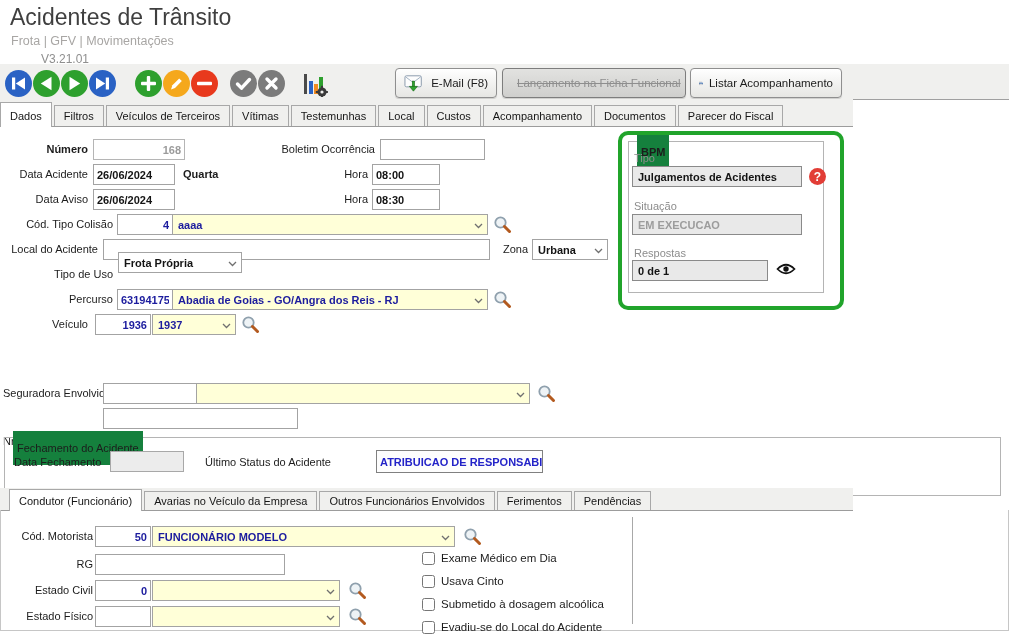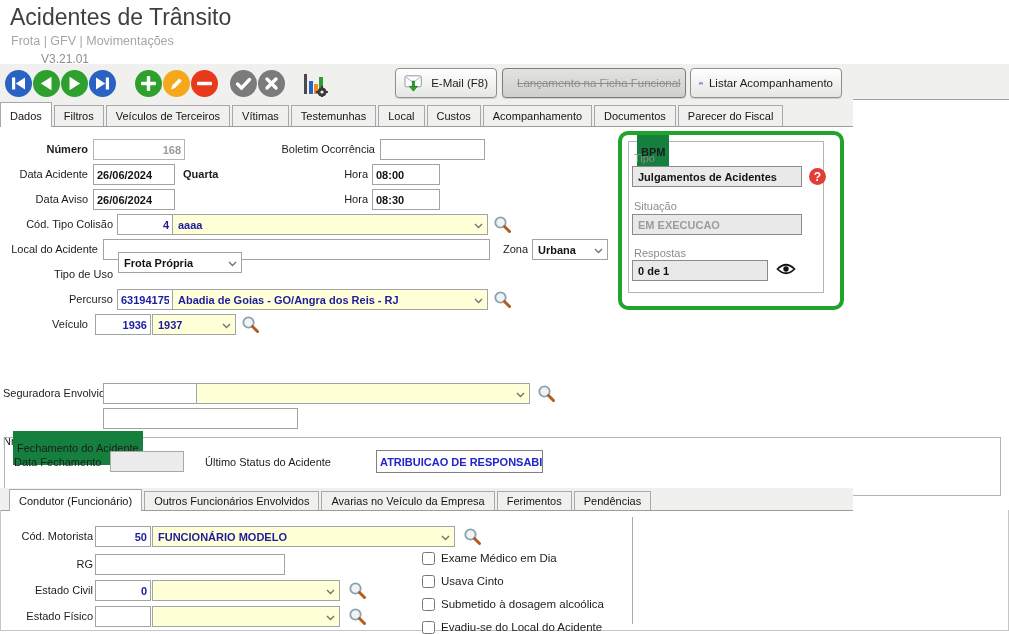--- a/index.html
+++ b/index.html
@@ -291,22 +291,22 @@
 <div class="grp" style="left:4px;top:437px;width:997px;height:59px">
   <span class="legend">Fechamento do Acidente</span>
 </div>
 <div class="lbl left" style="left:14px;top:456px">Data Fechamento</div>
 <input class="fld dis" style="left: 110px; top: 451px; width: 74px;" disabled="" value="">
 <div class="lbl left" style="left:205px;top:456px">Último Status do Acidente</div>
 <div class="statusfld" style="left:376px;top:450px;width:167px">ATRIBUICAO DE RESPONSABILIDA</div>
 
 <div class="strip" style="top:488px;height:23px;padding-left:9px">
   <div class="tab active" style="height:22px;padding-top:5px">Condutor (Funcionário)</div>
+  <div class="tab" style="height:19px;padding-top:3px">Avarias no Veículo da Empresa</div>
   <div class="tab" style="height:19px;padding-top:3px">Outros Funcionários Envolvidos</div>
-  <div class="tab" style="height:19px;padding-top:3px">Avarias no Veículo da Empresa</div>
   <div class="tab" style="height:19px;padding-top:3px">Ferimentos</div>
   <div class="tab" style="height:19px;padding-top:3px">Pendências</div>
 </div>
 <div class="panel"></div>
 <div class="vdiv"></div>
 
 <div class="lbl" style="left:3px;top:530px;width:90px">Cód. Motorista</div>
 <input class="fld num" style="left: 95px; top: 526px; width: 56px;" value="50">
 <div class="combo" style="left:152px;top:526px;width:303px">
   <span>FUNCIONÁRIO MODELO</span>

